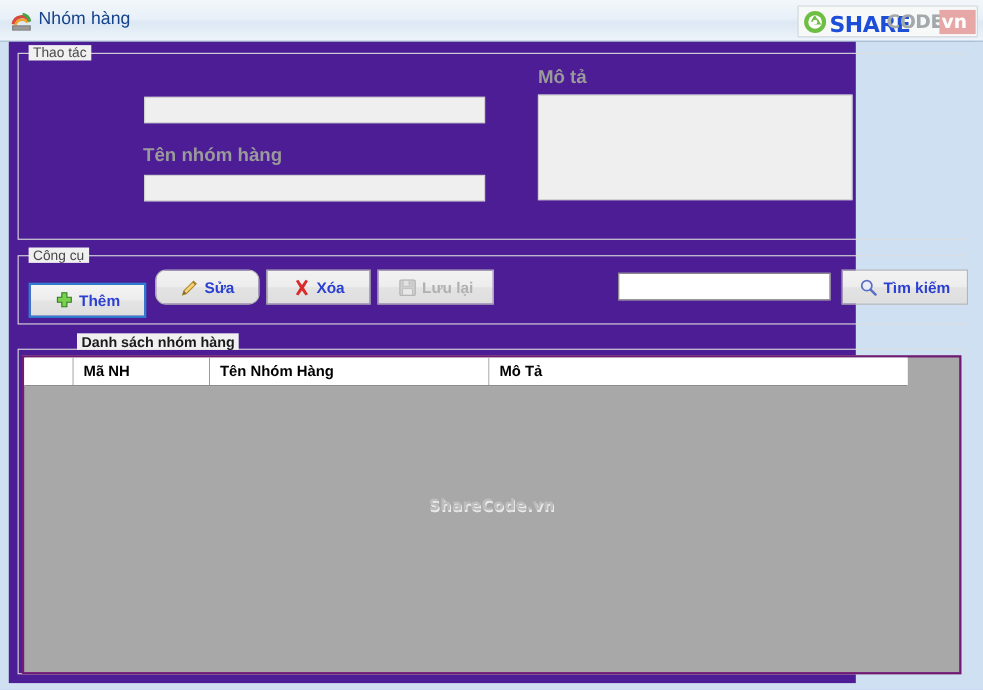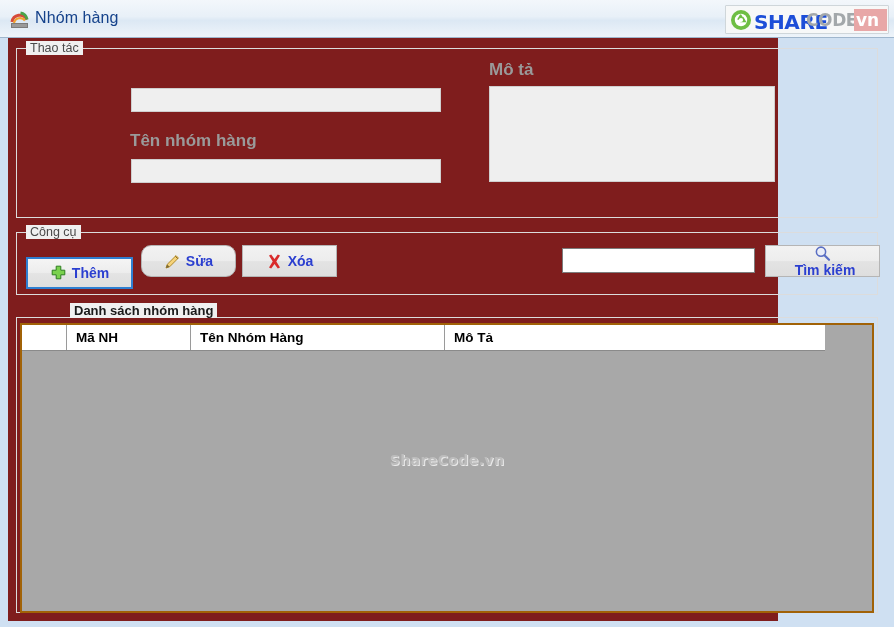--- a/index.html
+++ b/index.html
@@ -56,21 +56,21 @@
     text-align:center;
   }
   .logo-dot{
     position:absolute;left:121px;top:4px;
     font-size:17px;font-weight:bold;color:#a3a8ab;
     font-family:"DejaVu Sans",sans-serif;
   }
   
   .client{
     position:absolute;left:8px;top:38px;width:770px;height:583px;
-    background:#7f1d1d;
+    background:#4c1d95;
     box-sizing:border-box;
   }
   .leftstrip{
     position:absolute;left:0;top:38px;width:8px;height:583px;
     background:#cfe0f2;
   }
   .rightstrip{
     position:absolute;left:886px;top:38px;width:8px;height:583px;
     background:#cfe0f2;
   }
@@ -145,21 +145,21 @@
   .btn.focused{
     border:2px solid #2f7fd1;
     background:linear-gradient(to bottom,#f4f4f4 0%,#ededed 48%,#e4e4e4 52%,#dedede 100%);
     margin-top:12px;
   }
   .btn .ico{display:block;width:17px;height:17px;flex:0 0 auto;}
   
   .grid{
     position:absolute;
     background:#a8a8a8;
-    border:2px solid #a16207;
+    border:2px solid #701a75;
     box-sizing:border-box;
     overflow:hidden;
   }
   .grid-header{
     position:absolute;left:0;top:0;height:26px;
     background:#ffffff;
     border-bottom:1px solid #8a8a8a;
     box-sizing:border-box;
   }
   .gh-cell{
@@ -259,25 +259,36 @@
 
     <div class="btn" style="left:234px;top:207px;width:95px;height:32px;">
       <span class="ico">
         <svg width="17" height="17" viewBox="0 0 17 17">
           <path d="M3 2.4 L5.2 1.4 L8.5 6 L11.8 1.4 L14 2.4 L10.3 8.5 L14 14.6 L11.8 15.6 L8.5 11 L5.2 15.6 L3 14.6 L6.7 8.5 z" fill="#d92b2b"></path>
         </svg>
       </span>
       <span class="lbl">Xóa</span>
     </div>
 
+    <div class="btn disabled" style="left:335px;top:207px;width:106px;height:32px;">
+      <span class="ico">
+        <svg width="17" height="17" viewBox="0 0 17 17">
+          <rect x="1.5" y="1.5" width="14" height="14" rx="1" fill="#cfcfcf" stroke="#b2b2b2"></rect>
+          <rect x="4.5" y="1.8" width="8" height="5.4" fill="#e4e4e4" stroke="#bcbcbc" stroke-width=".8"></rect>
+          <rect x="9.4" y="2.6" width="2" height="3.8" fill="#c2c2c2"></rect>
+          <rect x="4" y="9.4" width="9" height="5.8" fill="#e8e8e8" stroke="#bcbcbc" stroke-width=".8"></rect>
+        </svg>
+      </span>
+      <span class="lbl">Lưu lại</span>
+    </div>
 
 
     <input class="searchbox" style="left: 554px; top: 210px; width: 193px; height: 25px;" value="" placeholder="">
 
-    <div class="btn" style="left:757px;top:207px;width:115px;height:32px;flex-direction:column;">
+    <div class="btn" style="left:757px;top:207px;width:115px;height:32px;">
       <span class="ico">
         <svg width="17" height="17" viewBox="0 0 17 17">
           <circle cx="7" cy="6.7" r="4.6" fill="none" stroke="#5a6fc4" stroke-width="1.6"></circle>
           <circle cx="7" cy="6.7" r="3.3" fill="#e9eefb" opacity=".8"></circle>
           <path d="M10.4 10.2 L15 14.8" stroke="#5a6fc4" stroke-width="2.2" stroke-linecap="round"></path>
         </svg>
       </span>
       <span class="lbl">Tìm kiếm</span>
     </div>
 

